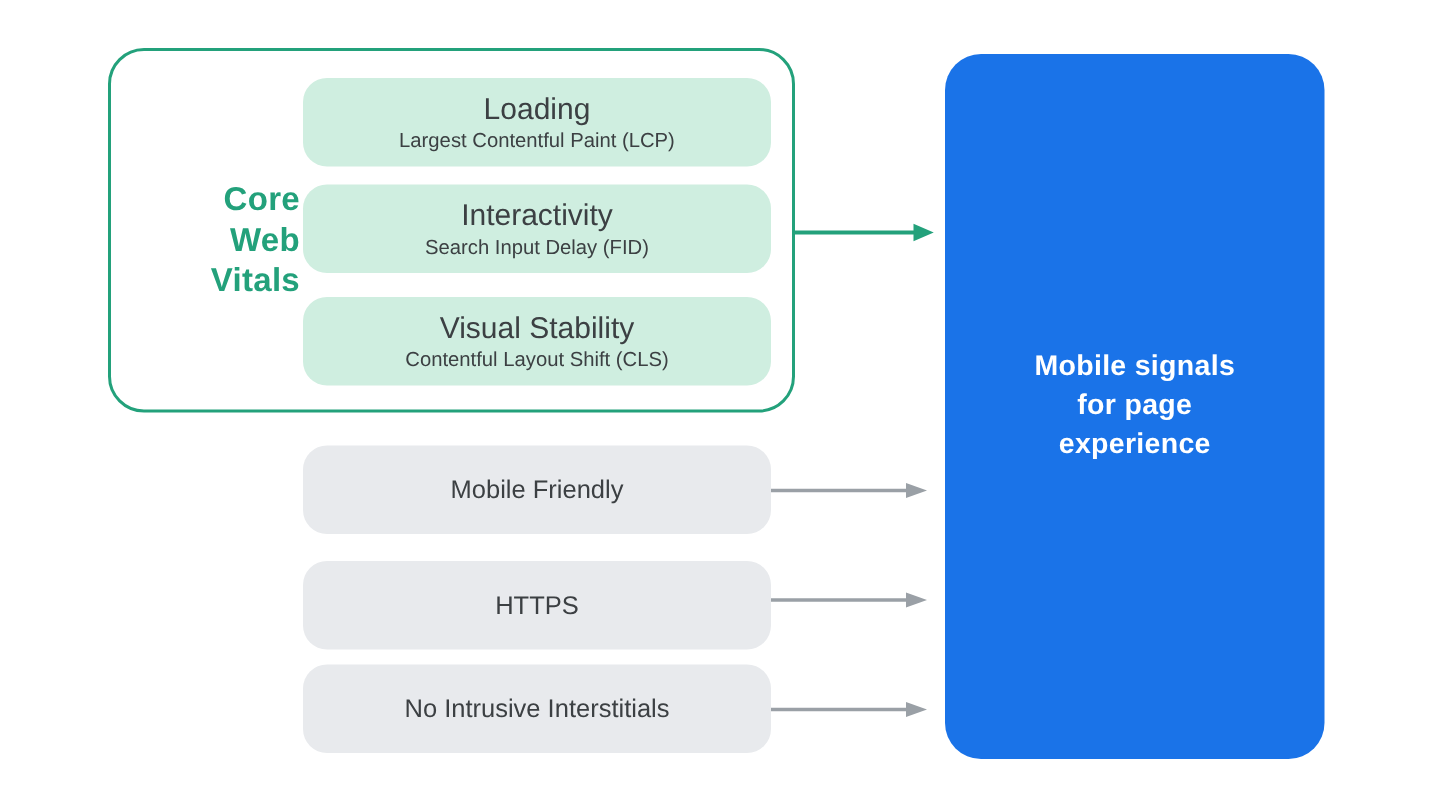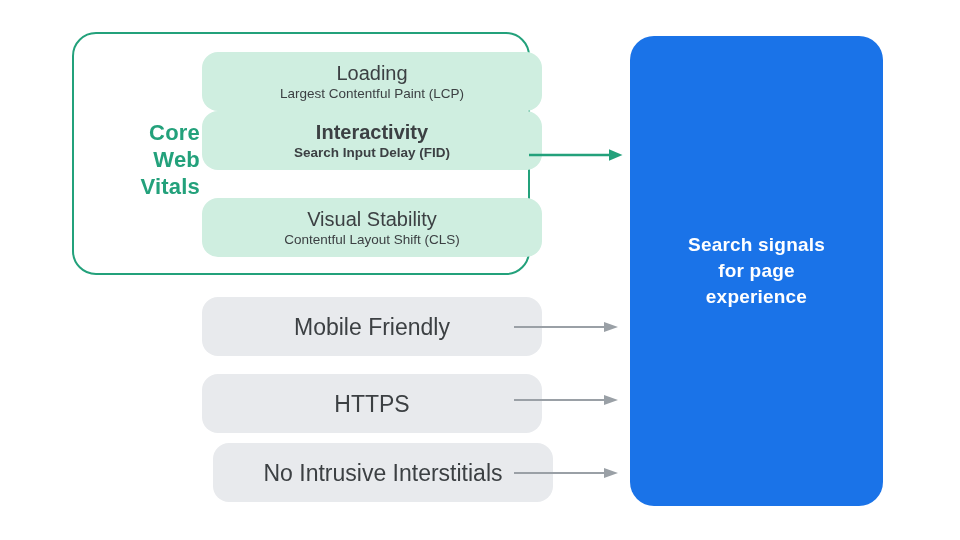--- a/index.html
+++ b/index.html
@@ -26,32 +26,32 @@
     background:#ffffff;
   }
   .cwv-label{
     position:absolute;left:82px;top:119px;width:118px;
     text-align:right;font-size:22px;font-weight:bold;
     color:var(--green);line-height:27px;white-space:pre-line;
     letter-spacing:.2px;
   }
   
   .pill{
-    position:absolute;left:202px;width:340px;height:59px;
+    position:absolute;left:202px;width:312px;height:59px;
     border-radius:16px;box-sizing:border-box;
     display:flex;flex-direction:column;align-items:center;justify-content:center;
     text-align:center;
   }
   .pill.green{background:var(--green-light);}
   .pill.gray{background:var(--gray-box);}
   .pill-title{font-size:20px;color:var(--text-dark);line-height:23px;}
   .pill-sub{font-size:13.5px;color:var(--text-dark);line-height:17px;text-align:right;}
-  .pill-label{font-size:23px;color:var(--text-dark);line-height:22px;}
-  .vital-1{top:52px;}  .vital-2{top:111px;font-weight:bold;} .vital-3{top:198px;}
-  .signal-1{top:297px;}.signal-2{top:374px;}.signal-3{top:443px;margin-left:11px;}
+  .pill-label{font-size:17px;color:var(--text-dark);line-height:22px;}
+  .vital-1{top:52px;}  .vital-2{top:123px;} .vital-3{top:198px;}
+  .signal-1{top:297px;}.signal-2{top:374px;}.signal-3{top:443px;}
   
   .result-box{
     position:absolute;left:630px;top:36px;width:253px;height:470px;
     background:var(--blue);border-radius:24px;
     display:flex;align-items:center;justify-content:center;
   }
   .result-label{
     color:var(--result-text);font-size:19px;font-weight:bold;
     line-height:26px;text-align:center;white-space:pre-line;
     letter-spacing:.2px;
@@ -119,18 +119,18 @@
     <line class="line-gray" x1="0" y1="7" x2="91" y2="7"></line>
     <polygon class="head-gray" points="90,2 104,7 90,12"></polygon>
   </svg>
 
   <svg class="arrow arrow-gray-3" width="106" height="14" viewBox="0 0 106 14" aria-hidden="true">
     <line class="line-gray" x1="0" y1="7" x2="91" y2="7"></line>
     <polygon class="head-gray" points="90,2 104,7 90,12"></polygon>
   </svg>
 
   <div class="result-box">
-    <div class="result-label">Search signals
+    <div class="result-label">Mobile signals
 for page
 experience</div>
   </div>
 
 </div>
 
 </body></html>

